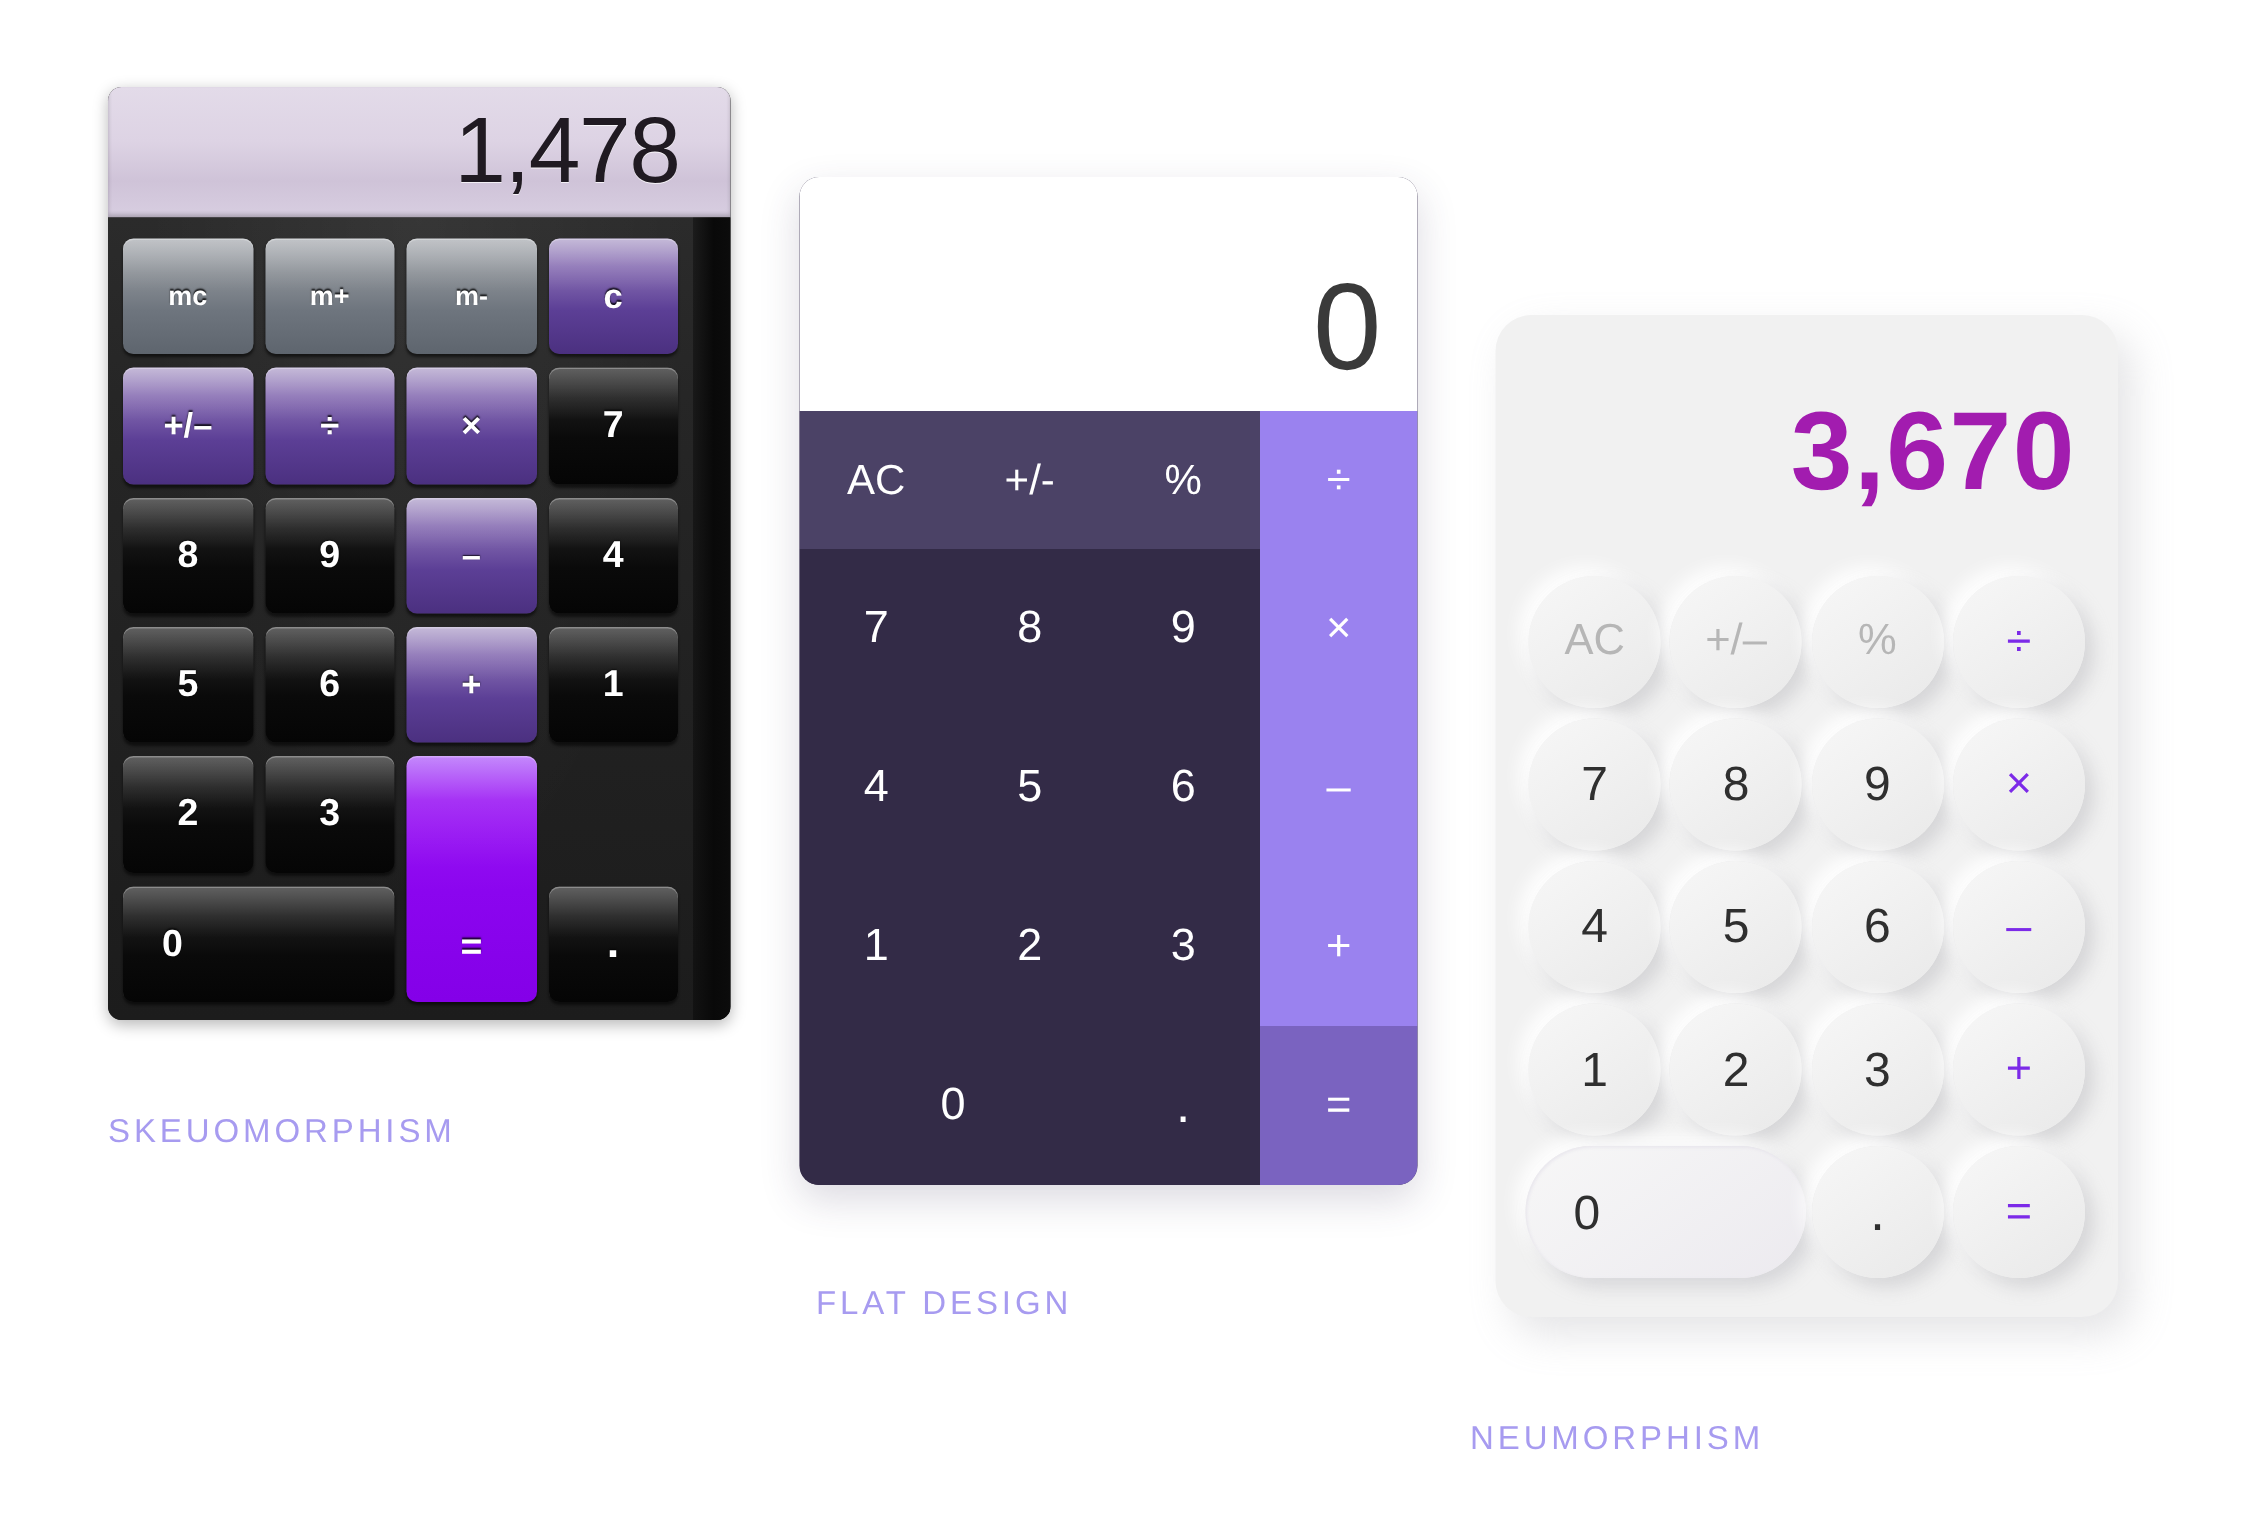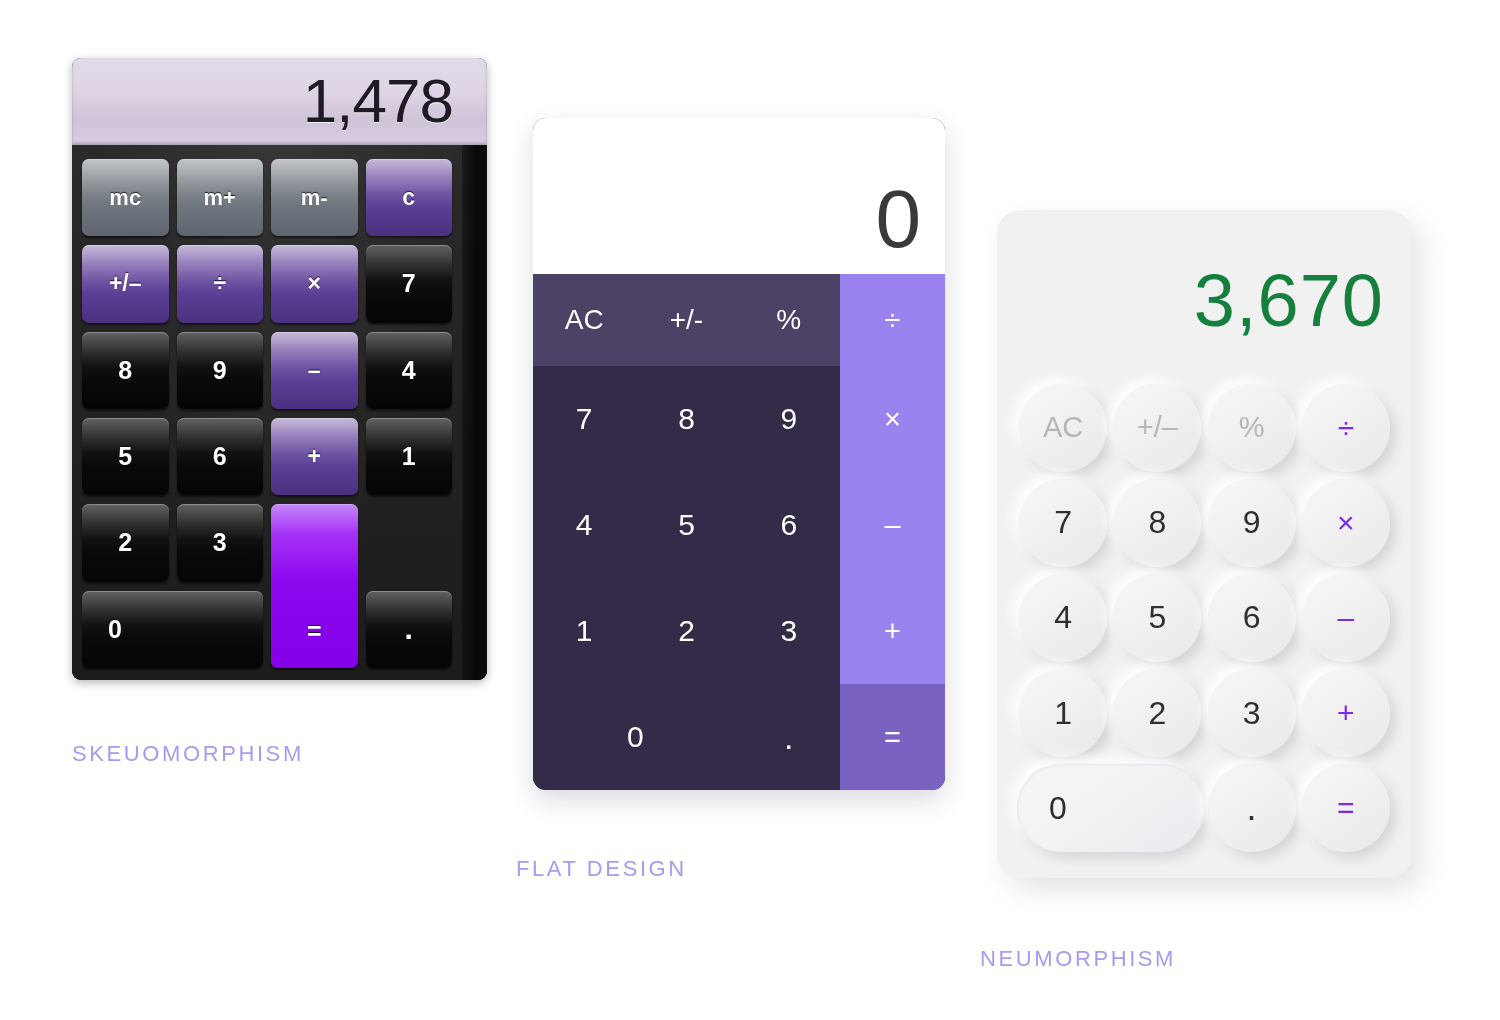--- a/index.html
+++ b/index.html
@@ -99,21 +99,21 @@
     overflow: hidden;
   }
   .sk-btn::after {
     content:"";
     position:absolute; left:0; right:0; top:0; height:45%;
     background: linear-gradient(to bottom, rgba(255,255,255,0.20), rgba(255,255,255,0));
     pointer-events:none;
   }
   .sk-mem {
     background: linear-gradient(to bottom, #b2b5ba 0%, #8b9096 30%, #6e757e 62%, #5e656e 100%);
-    font-size: 22px;
+    font-size: 18px;
   }
   .sk-num {
     background: linear-gradient(to bottom, #3a3a3a 0%, #1c1c1c 26%, #0a0a0a 60%, #050505 100%);
     font-size: 25px;
   }
   .sk-op {
     background: linear-gradient(to bottom, #b7a9cf 0%, #8b72b5 24%, #5c3f96 62%, #4b3080 100%);
     font-size: 23px;
   }
   .sk-eq {
@@ -188,21 +188,21 @@
     background: #9a82ef;
     color: #ffffff;
     display: flex;
     align-items: center;
     justify-content: center;
     font-size: 29px;
     flex: 1;
   }
   .fl-div { height: 92px; flex: none; }
   .fl-eq { background: #7a63c0; }
-  .flat-caption { left: 516px; top: 828px; text-align: right; }
+  .flat-caption { left: 544px; top: 828px; text-align: right; }
 
   
   .neu {
     position: absolute;
     left: 997px; top: 210px;
     width: 415px; height: 668px;
     border-radius: 24px;
     background: #f1f1f1;
     box-shadow: 10px 12px 26px rgba(170,170,175,0.30),
                 -8px -8px 22px rgba(255,255,255,0.95);
@@ -213,22 +213,22 @@
     position: absolute;
     left: 0; right: 28px; top: 36px;
     height: 110px;
     display: flex;
     align-items: center;
     justify-content: flex-end;
   }
   .neu-display-value {
     font-family: "Liberation Sans", sans-serif;
     font-size: 74px;
-    font-weight: 400;
-    color: #15803d;
+    font-weight: 700;
+    color: #a21caf;
     letter-spacing: 1px;
     line-height: 1;
   }
   .neu-grid {
     position: absolute;
     left: 20px; right: 20px; top: 172px; bottom: 24px;
     display: grid;
     grid-template-columns: repeat(4, 1fr);
     grid-template-rows: repeat(5, 1fr);
     gap: 4px 2px;

